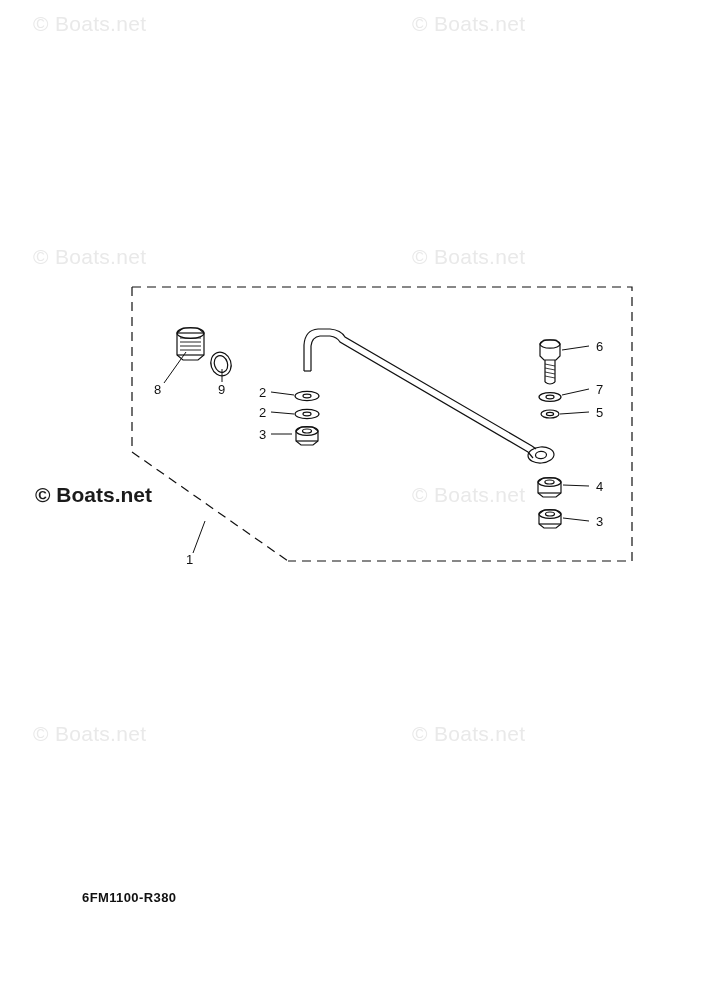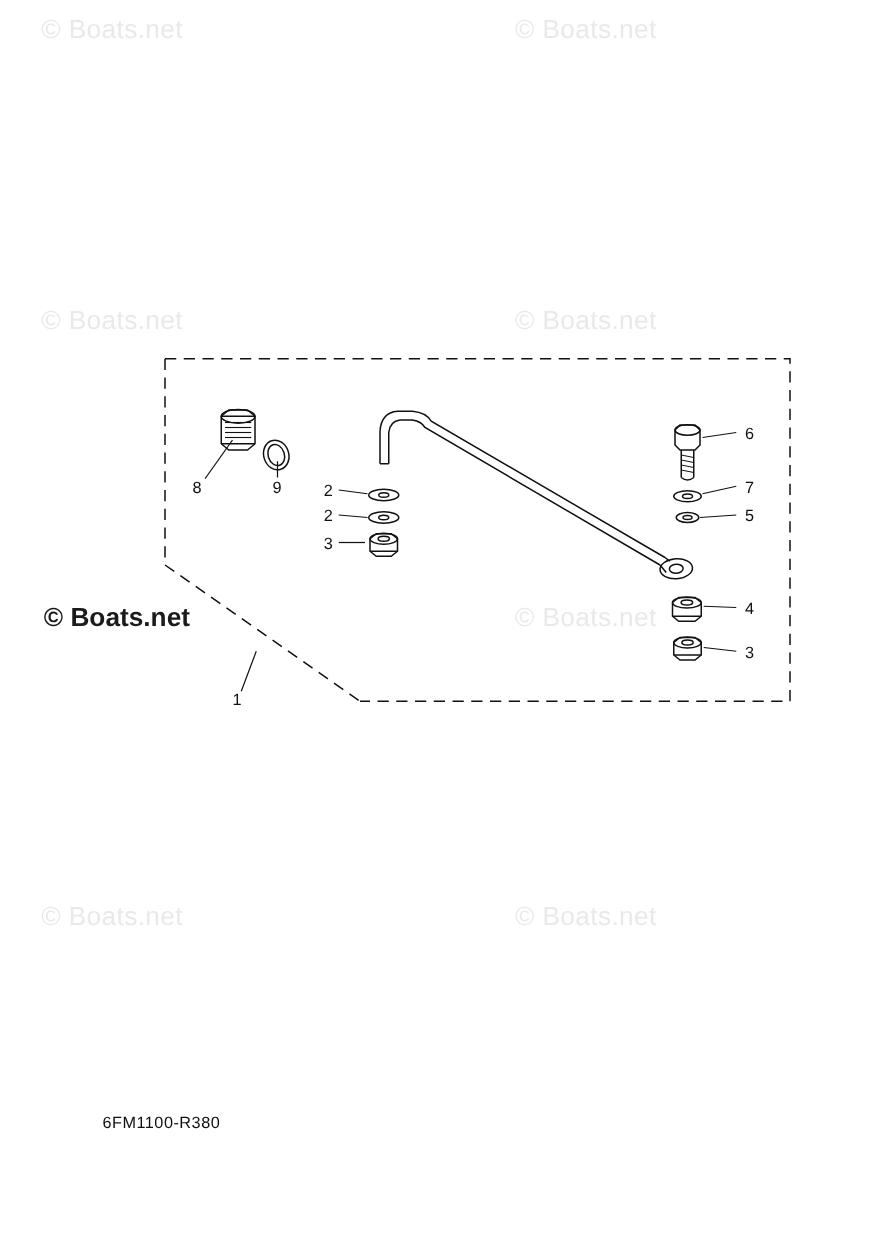--- a/index.html
+++ b/index.html
@@ -40,21 +40,21 @@
     font-size: 13px;
     color: #111111;
     font-family: "Liberation Sans", sans-serif;
     white-space: nowrap;
   }
   #partcode {
     position: absolute;
     left: 82px;
     top: 890px;
     font-size: 13px;
-    font-weight: normal;
+    font-weight: bold;
     color: #111111;
     letter-spacing: 0.4px;
   }
   svg.layer {
     position: absolute;
     left: 0;
     top: 0;
     width: 715px;
     height: 988px;
   }

